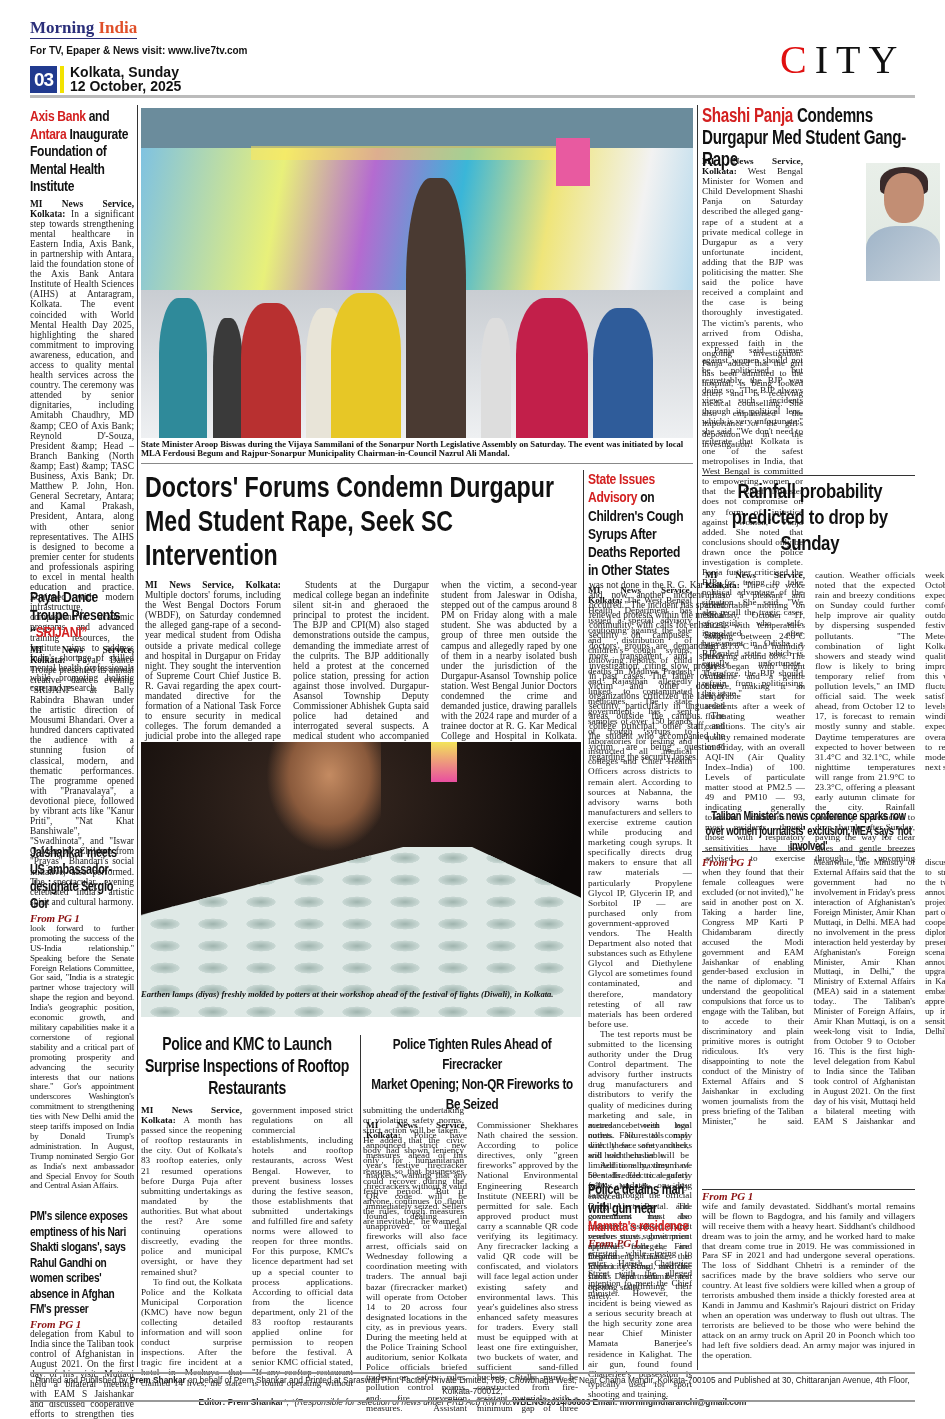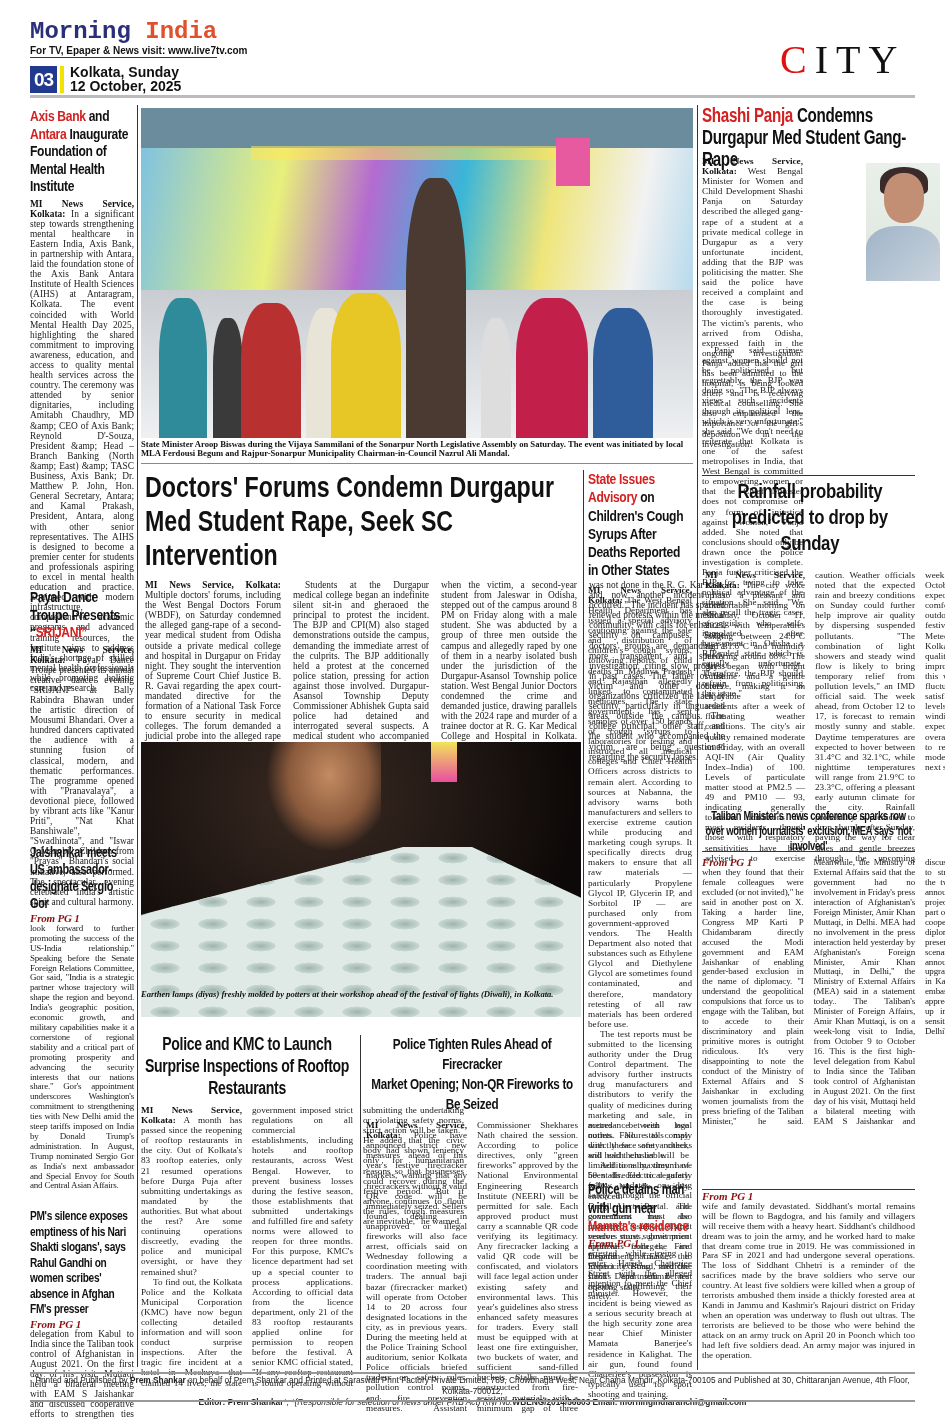--- a/index.html
+++ b/index.html
@@ -12,21 +12,21 @@
 .body b{color:#111}
 .byline{font-weight:bold}
 .frompg{font-style:italic;font-weight:bold;color:#8a1010;font-size:11px;display:block}
 .indent{text-indent:12px;display:block}
 .vrule{position:absolute;width:1px;background:#333}
 .hrule{position:absolute;height:1px;background:#333}
 .caption{font-size:8.6px;line-height:9.4px;font-weight:bold;color:#111}
 .cols2{column-count:2;column-gap:10px}
 .cols3{column-count:3;column-gap:10px}
 
-#logo{left:30px;top:18px;font-family:Liberation Mono, monospace;font-weight:bold;font-size:24px;color:#2b2f7a;border-bottom:1.5px solid #2b2f7a;padding-bottom:12px}
+#logo{left:30px;top:18px;font-family:Liberation Serif, serif;font-weight:bold;font-size:17px;color:#2b2f7a;border-bottom:1.5px solid #2b2f7a;padding-bottom:0}
 #logo .india{color:#e0502a}
 #visit{left:30px;top:45px;font-family:"Liberation Sans",sans-serif;font-size:10px;font-weight:bold;color:#111}
 #pagenum{left:30px;top:66px;width:27px;height:27px;background:#213a8f;color:#fff;font-family:"Liberation Sans",sans-serif;font-weight:bold;font-size:19px;text-align:center;line-height:27px;letter-spacing:-1px}
 #yellowbar{left:60px;top:66px;width:4px;height:27px;background:#f2e200}
 #dateline{left:70px;top:65px;font-family:"Liberation Sans",sans-serif;font-size:14px;line-height:14px;font-weight:bold;color:#111}
 #city{left:780px;top:36px;font-family:"Liberation Serif",serif;font-size:40px;letter-spacing:8px;color:#111}
 #city .c{color:#e01010}
 #mastrule{left:30px;top:95px;width:885px;height:3px;background:#bbb}
 
 .photo{position:absolute;overflow:hidden}

